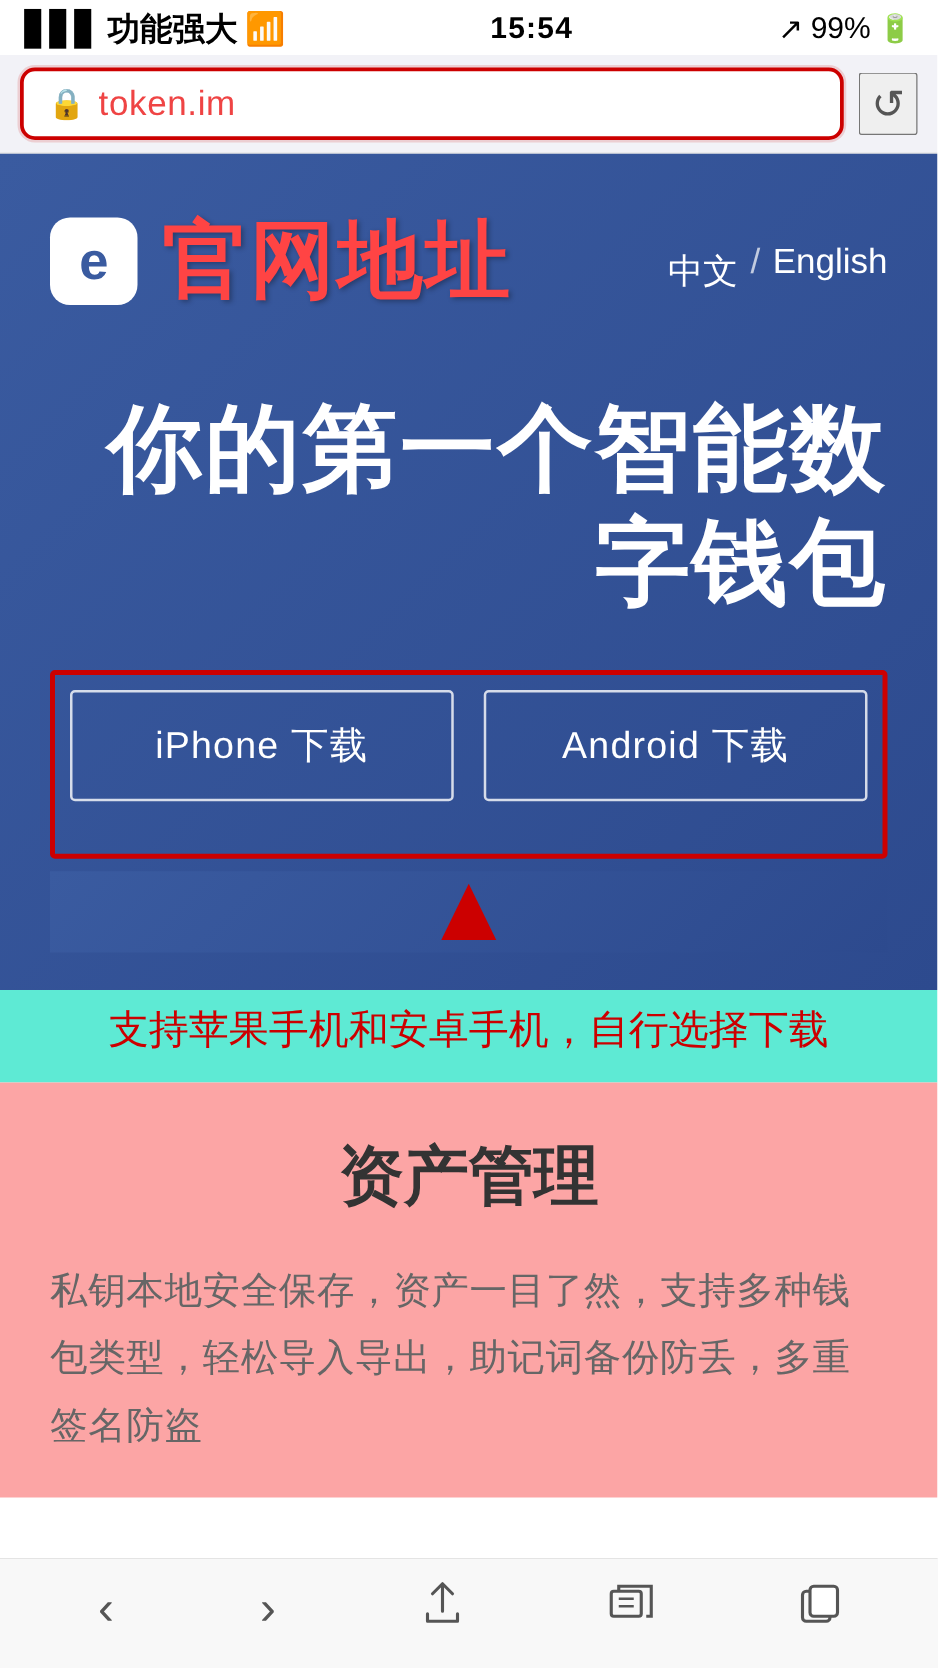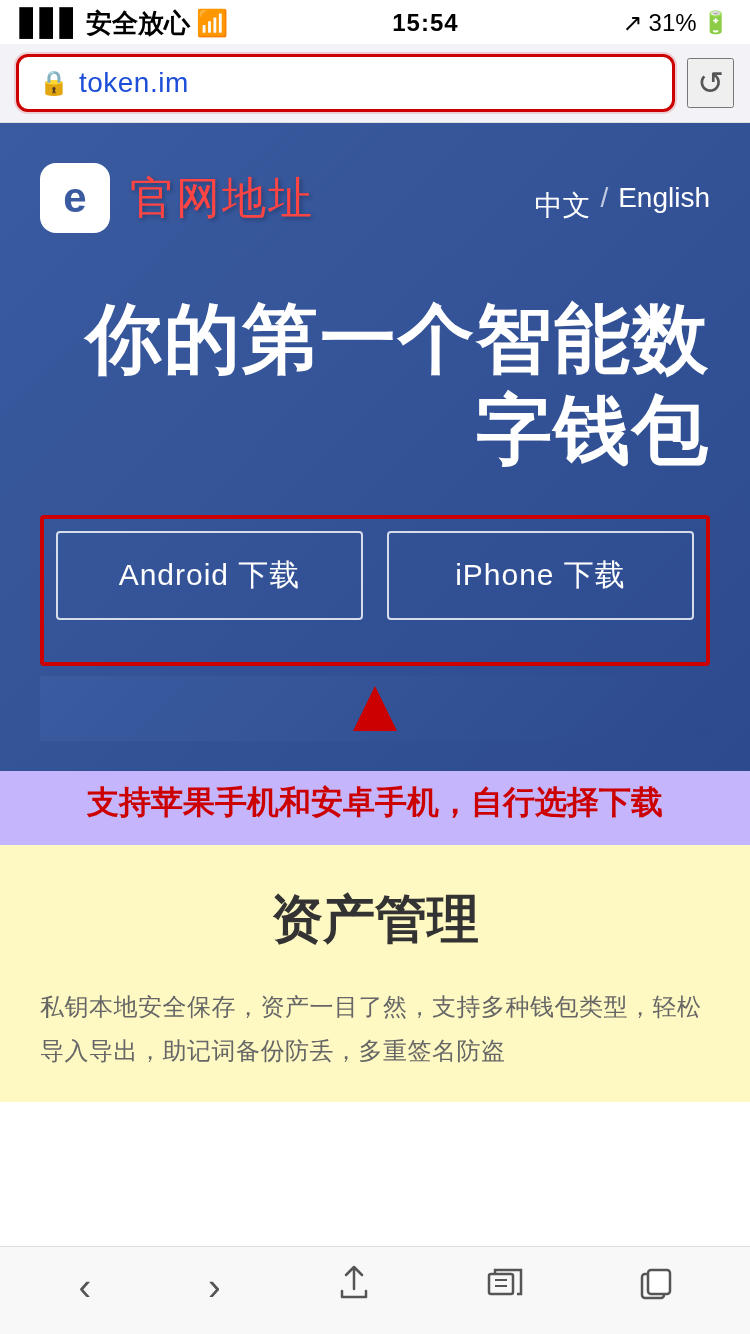--- a/index.html
+++ b/index.html
@@ -64,21 +64,21 @@
       gap: 10px;
       border: 3px solid #cc0000;
       box-shadow: 0 0 0 2px rgba(200,0,0,0.15);
     }
     .lock-icon {
       font-size: 24px;
       color: #555;
     }
     .address-text {
       font-size: 28px;
-      color: #1d4ed8;
+      color: #ef4444;
       font-weight: 500;
       letter-spacing: 0.5px;
     }
     .refresh-btn {
       font-size: 32px;
       color: #555;
       cursor: pointer;
       padding: 4px 8px;
     }
 
@@ -108,22 +108,22 @@
       background: #fff;
       border-radius: 16px;
       display: flex;
       align-items: center;
       justify-content: center;
       font-size: 42px;
       font-weight: bold;
       color: #3a5ba0;
     }
     .site-title {
-      font-size: 44px;
-      font-weight: 400;
+      font-size: 68px;
+      font-weight: 700;
       color: #ff4444;
       text-shadow: 2px 2px 4px rgba(0,0,0,0.3);
       letter-spacing: 2px;
     }
     .lang-switcher {
       display: flex;
       align-items: center;
       gap: 10px;
       color: #fff;
       font-size: 28px;
@@ -187,24 +187,24 @@
       padding: 12px;
       border: 4px solid #cc0000;
       border-radius: 4px;
       margin-bottom: 10px;
     }
 
     
     .annotation-text {
       font-size: 32px;
       color: #cc0000;
-      font-weight: 700;
+      font-weight: 400;
       text-align: center;
       padding: 10px 0 20px 0;
-      background: #c4b5fd;
+      background: #5eead4;
       border-top: none;
     }
 
     
     .arrow-up-red {
       width: 0;
       height: 0;
       border-left: 22px solid transparent;
       border-right: 22px solid transparent;
       border-bottom: 45px solid #cc0000;
@@ -212,32 +212,32 @@
     }
     .arrow-annotation-bottom {
       display: flex;
       justify-content: center;
       padding: 10px 0;
       background: linear-gradient(135deg, #3a5ba0 0%, #2d4a8e 100%);
     }
 
     
     .white-section {
-      background: #fef9c3;
+      background: #fca5a5;
       padding: 40px 40px 30px 40px;
     }
     .section-title {
       font-size: 52px;
       font-weight: 700;
       color: #333;
       text-align: center;
       margin-bottom: 30px;
     }
     .section-desc {
-      font-size: 24px;
+      font-size: 30px;
       color: #666;
       line-height: 1.8;
       letter-spacing: 0.5px;
     }
 
     
     .bottom-nav {
       position: fixed;
       bottom: 0;
       left: 0;
@@ -258,27 +258,27 @@
       background: none;
       border: none;
     }
   </style>
 </head>
 <body>
 
 <div class="status-bar">
   <div class="status-left">
     <span>▋▋▋</span>
-    <span>安全放心</span>
+    <span>功能强大</span>
     <span>📶</span>
   </div>
   <div class="status-center">15:54</div>
   <div class="status-right">
     <span>↗</span>
-    <span>31%</span>
+    <span>99%</span>
     <span class="battery-icon">🔋</span>
   </div>
 </div>
 
 <div class="browser-bar">
   <div class="address-bar">
     <span class="lock-icon">🔒</span>
     <span class="address-text">token.im</span>
   </div>
   <button class="refresh-btn">↺</button>
@@ -299,22 +299,22 @@
       <span class="lang-en">English</span>
     </div>
   </div>
 
   <div class="hero-section">
     <h1 class="hero-title">你的第一个智能数字钱包</h1>
   </div>
 
   <div class="download-buttons-wrapper">
     <div class="download-buttons">
+      <button class="download-btn">iPhone 下载</button>
       <button class="download-btn">Android 下载</button>
-      <button class="download-btn">iPhone 下载</button>
     </div>
   </div>
 
   <div class="arrow-annotation-bottom">
     <div class="arrow-up-red"></div>
   </div>
 
 </div>
 
 <div class="annotation-text">支持苹果手机和安卓手机，自行选择下载</div>

